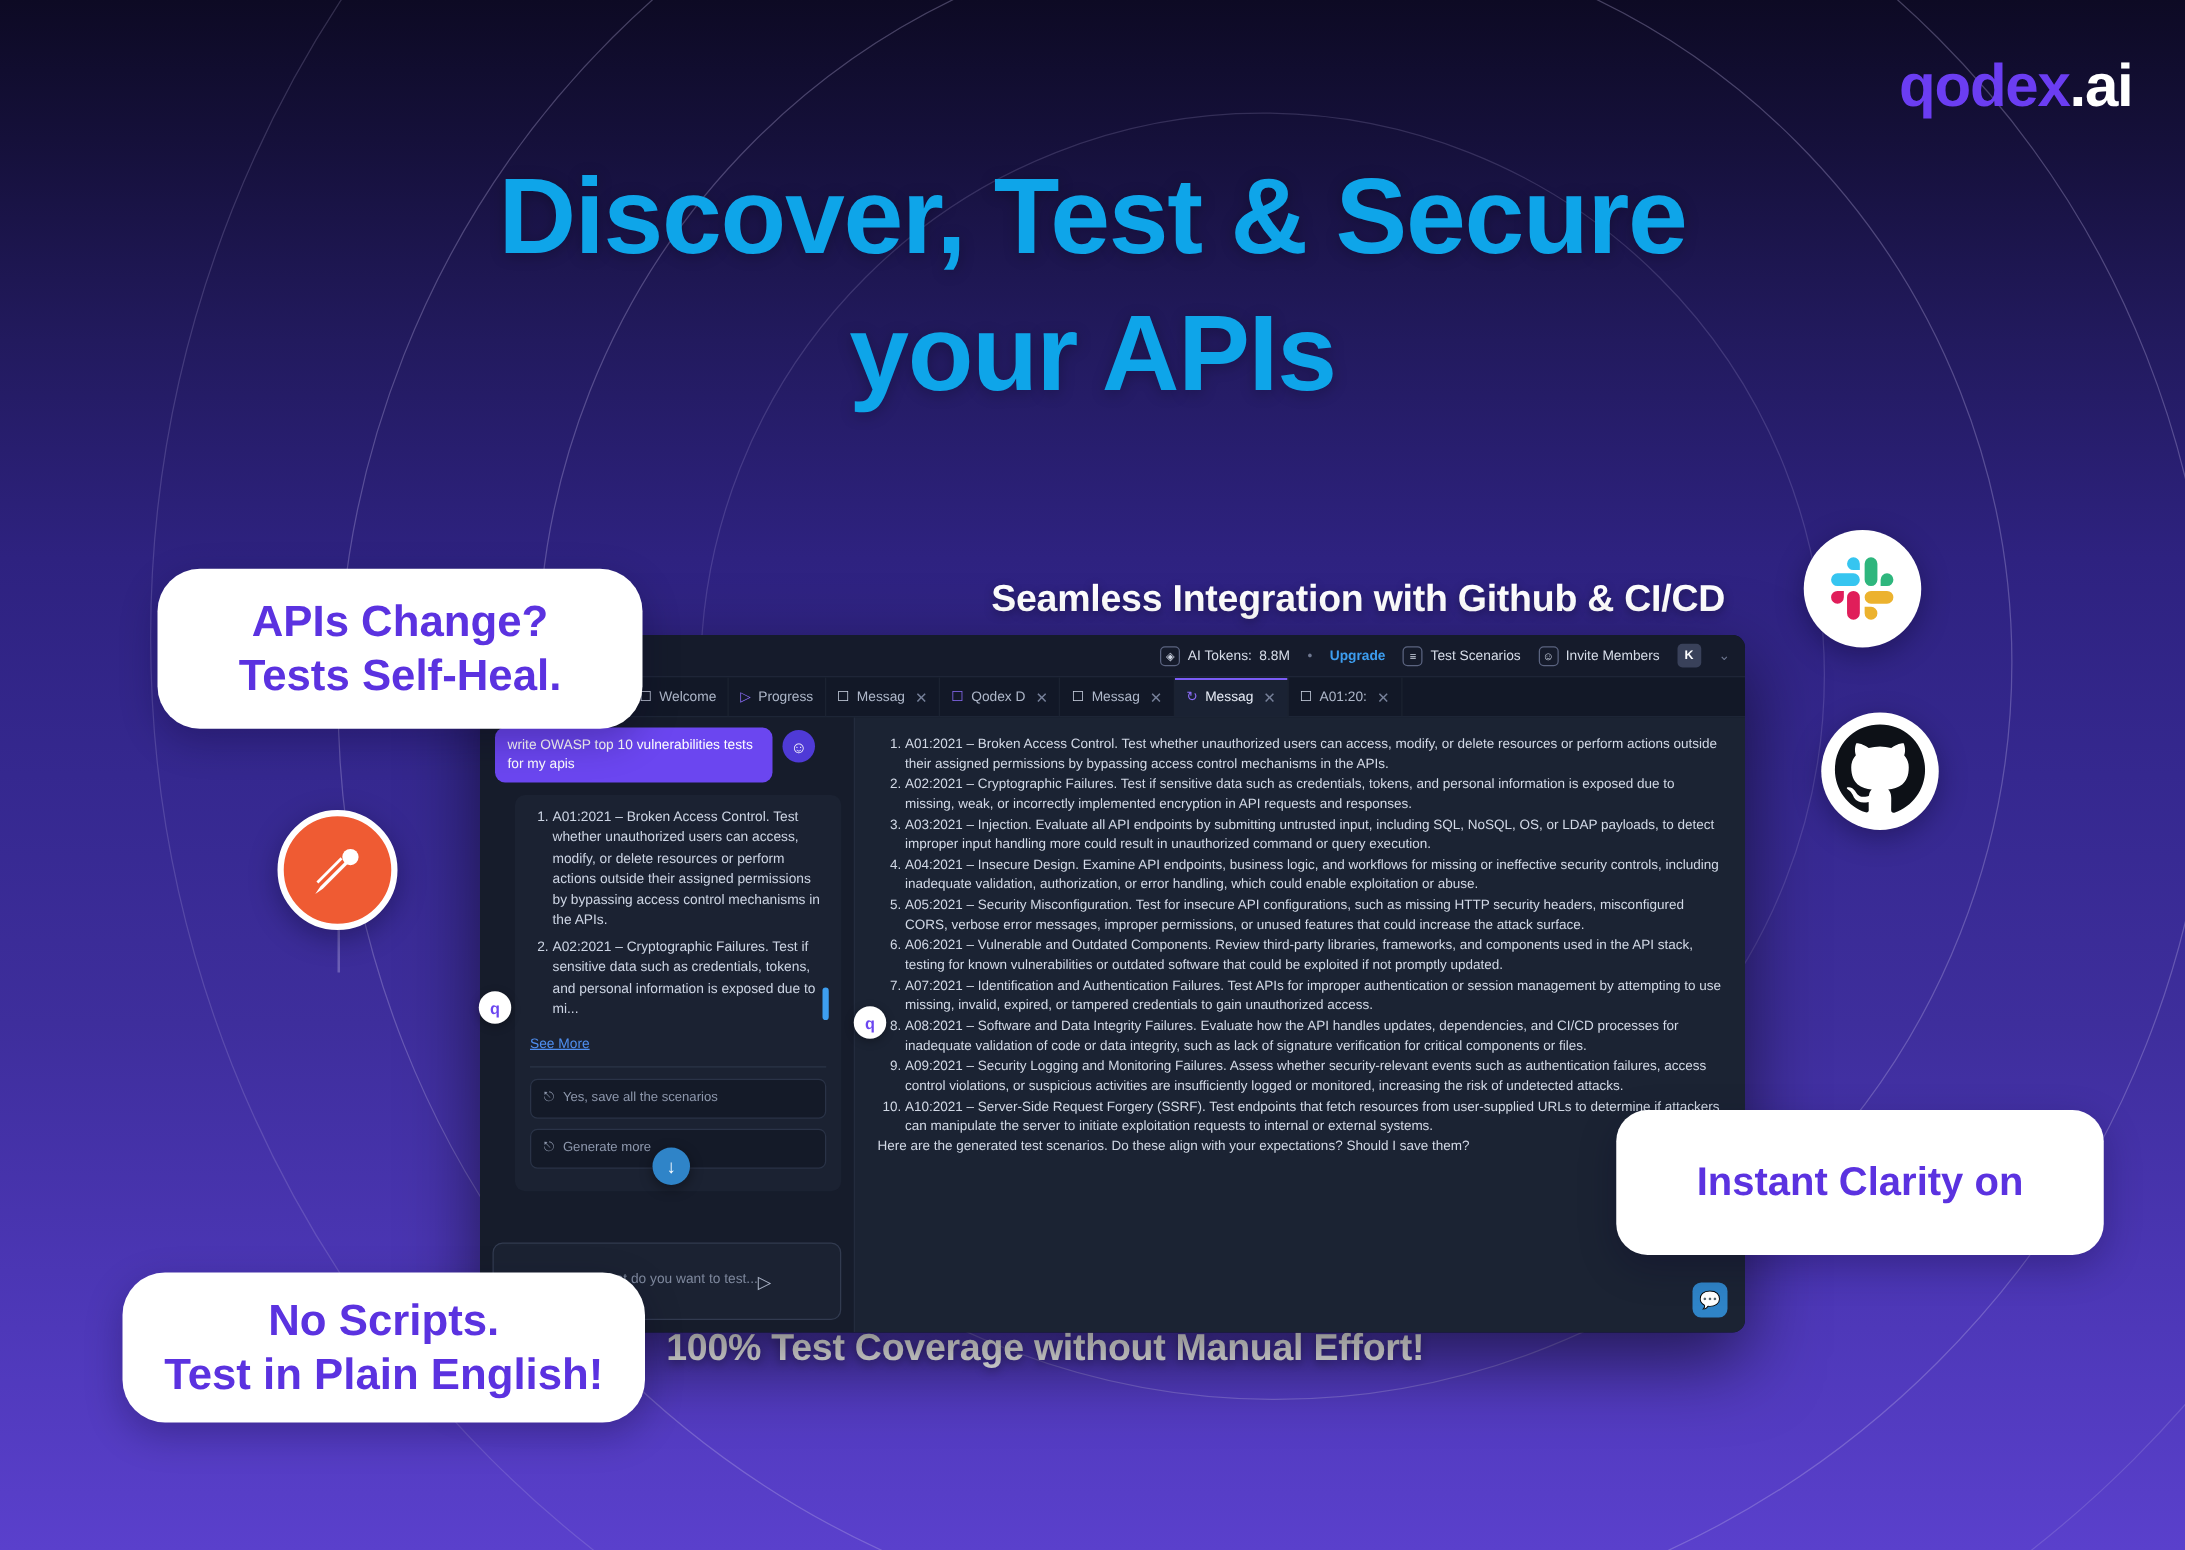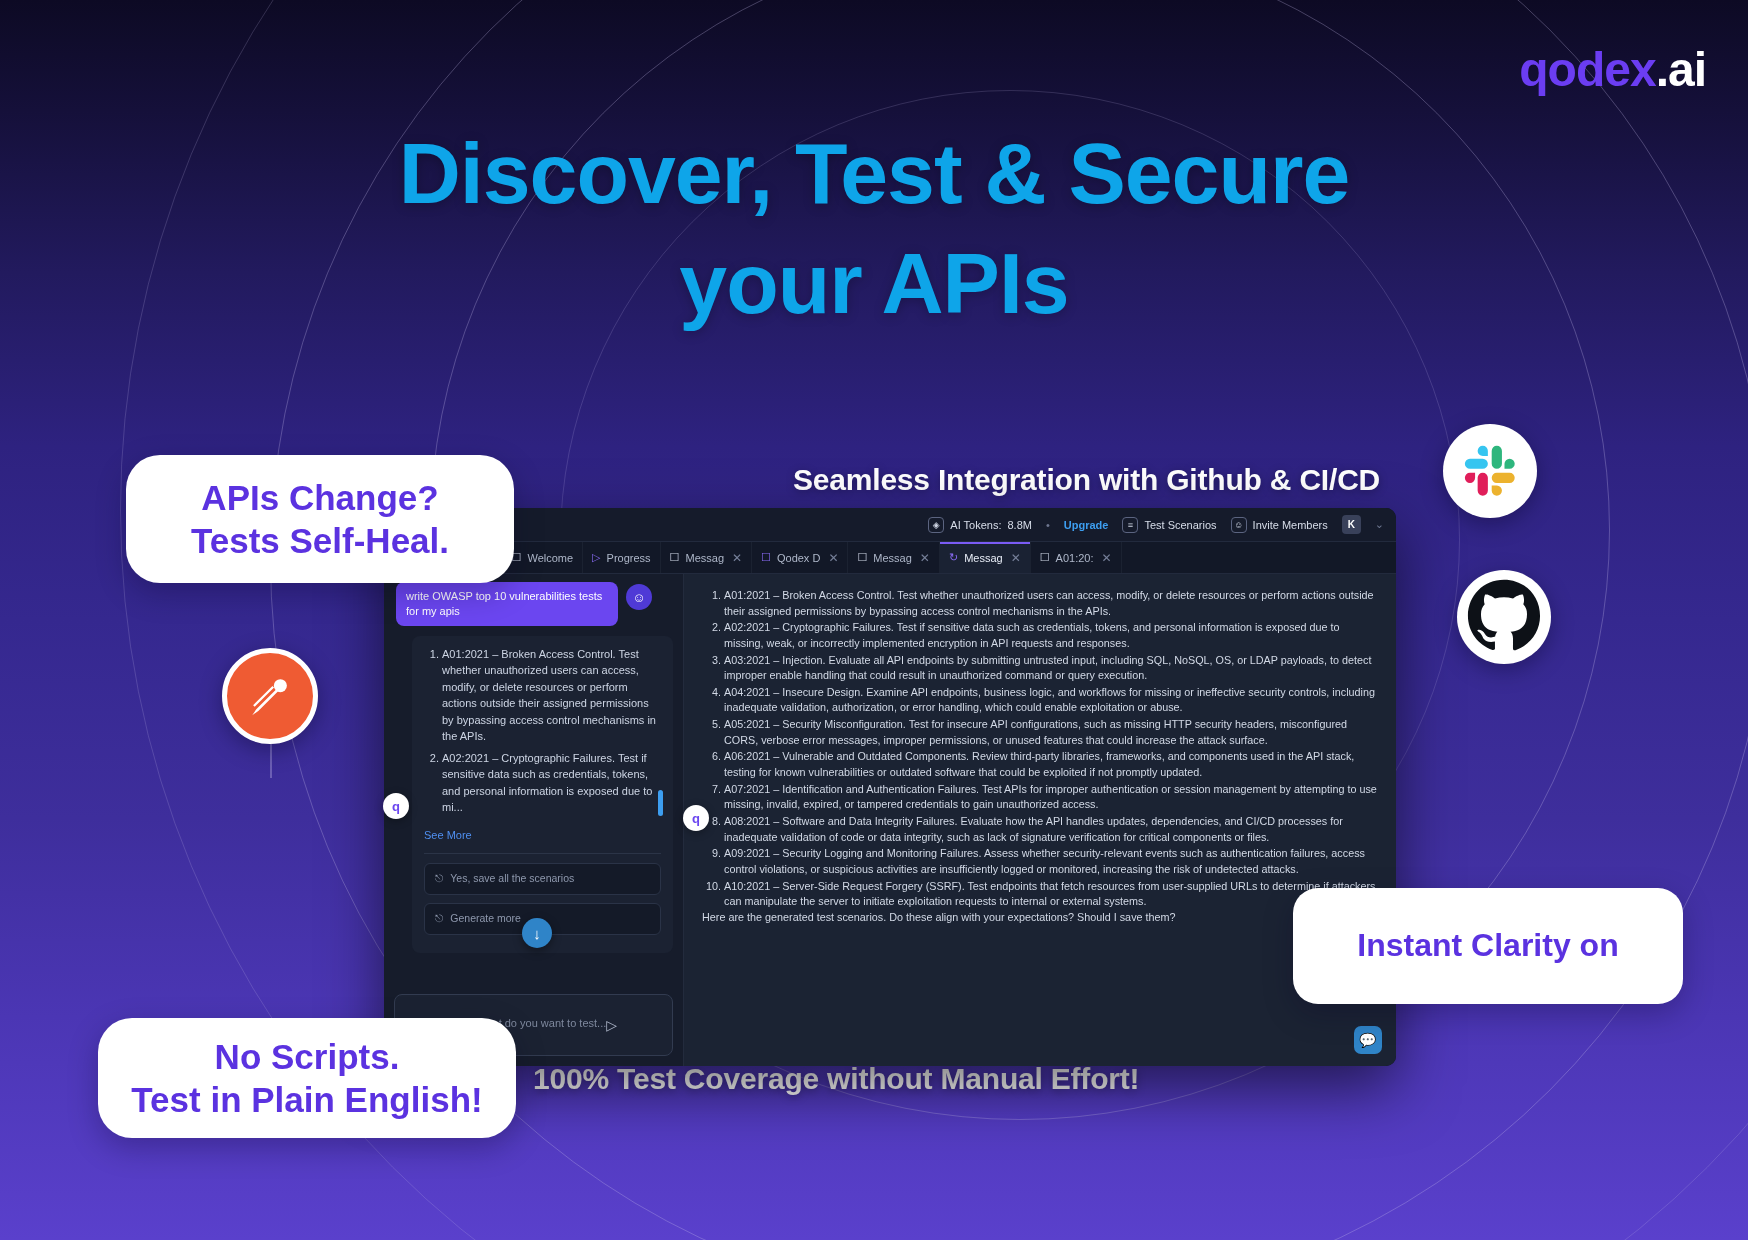--- a/index.html
+++ b/index.html
@@ -225,21 +225,21 @@
     font-size: 13px; flex: none; margin-top: 2px;
   }
   .bot-card {
     margin-top: 10px; margin-left: 18px;
     background: #1b2232; border-radius: 8px;
     padding: 10px 12px;
     font-size: 11px; line-height: 1.5; color: #cdd5e4;
   }
   .bot-card ol { padding-left: 18px; }
   .bot-card li { margin-bottom: 5px; }
-  .see-more { color: #4f8ff0; font-size: 11px; display:inline-block; margin-top:6px;}
+  .see-more { color: #4f8ff0; text-decoration: underline; font-size: 11px; display:inline-block; margin-top:6px;}
   .card-div { height:1px; background:#2b3447; margin: 10px 0 9px 0; }
   .sugg {
     background: #141a28; border: 1px solid #2a3347; border-radius: 6px;
     padding: 7px 10px; font-size: 10.5px; color: #8e98ad;
     display: flex; align-items: center; gap: 7px;
     margin-bottom: 8px;
   }
   #scroll-fab {
     position: absolute; left: 138px; bottom: 36px;
     width: 30px; height: 30px; border-radius: 50%;
@@ -417,21 +417,21 @@
           <span>Write what do you want to test...</span>
           <span class="send-ico">▷</span>
         </div>
       </div>
     </div>
 
     <div id="content-col">
       <ol>
         <li>A01:2021 – Broken Access Control. Test whether unauthorized users can access, modify, or delete resources or perform actions outside their assigned permissions by bypassing access control mechanisms in the APIs.</li>
         <li>A02:2021 – Cryptographic Failures. Test if sensitive data such as credentials, tokens, and personal information is exposed due to missing, weak, or incorrectly implemented encryption in API requests and responses.</li>
-        <li>A03:2021 – Injection. Evaluate all API endpoints by submitting untrusted input, including SQL, NoSQL, OS, or LDAP payloads, to detect improper enable handling that could result in unauthorized command or query execution.</li>
+        <li>A03:2021 – Injection. Evaluate all API endpoints by submitting untrusted input, including SQL, NoSQL, OS, or LDAP payloads, to detect improper input handling more could result in unauthorized command or query execution.</li>
         <li>A04:2021 – Insecure Design. Examine API endpoints, business logic, and workflows for missing or ineffective security controls, including inadequate validation, authorization, or error handling, which could enable exploitation or abuse.</li>
         <li>A05:2021 – Security Misconfiguration. Test for insecure API configurations, such as missing HTTP security headers, misconfigured CORS, verbose error messages, improper permissions, or unused features that could increase the attack surface.</li>
         <li>A06:2021 – Vulnerable and Outdated Components. Review third-party libraries, frameworks, and components used in the API stack, testing for known vulnerabilities or outdated software that could be exploited if not promptly updated.</li>
         <li>A07:2021 – Identification and Authentication Failures. Test APIs for improper authentication or session management by attempting to use missing, invalid, expired, or tampered credentials to gain unauthorized access.</li>
         <li>A08:2021 – Software and Data Integrity Failures. Evaluate how the API handles updates, dependencies, and CI/CD processes for inadequate validation of code or data integrity, such as lack of signature verification for critical components or files.</li>
         <li>A09:2021 – Security Logging and Monitoring Failures. Assess whether security-relevant events such as authentication failures, access control violations, or suspicious activities are insufficiently logged or monitored, increasing the risk of undetected attacks.</li>
         <li>A10:2021 – Server-Side Request Forgery (SSRF). Test endpoints that fetch resources from user-supplied URLs to determine if attackers can manipulate the server to initiate exploitation requests to internal or external systems.</li>
       </ol>
       <div id="content-closing">Here are the generated test scenarios. Do these align with your expectations? Should I save them?</div>
       <div id="chat-fab">💬</div>

